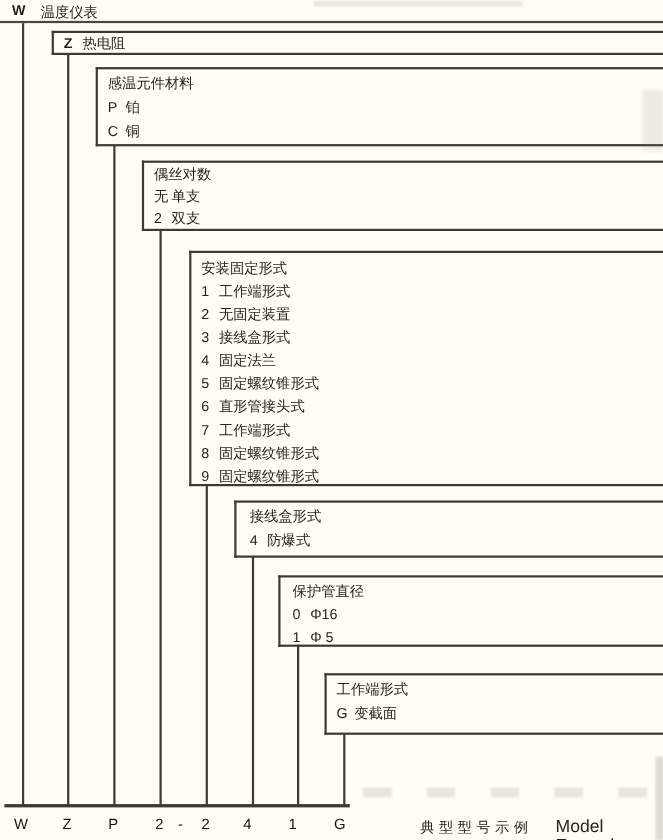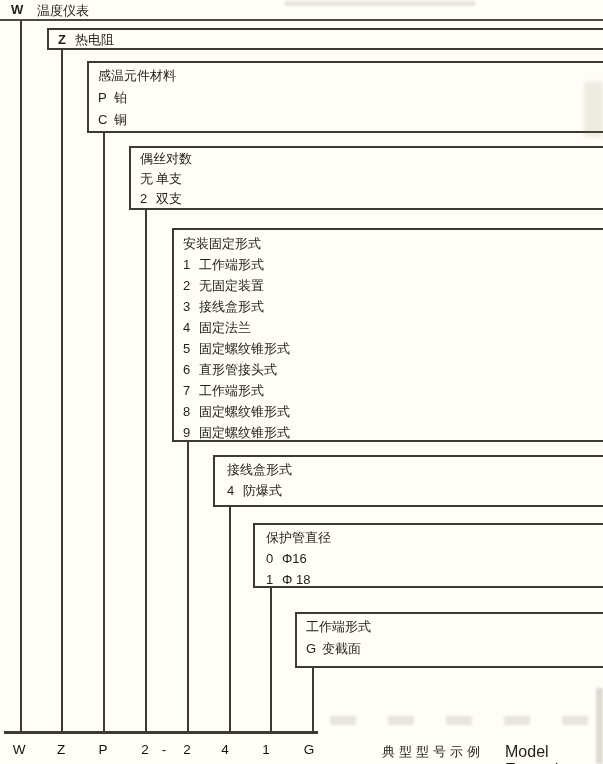--- a/index.html
+++ b/index.html
@@ -149,21 +149,21 @@
       <span class="code">4</span><span>防爆式</span>
     </div>
   </div>
 
   <div class="box bx6">
     <div class="row">保护管直径</div>
     <div class="row">
       <span class="code">0</span><span>Φ16</span>
     </div>
     <div class="row">
-      <span class="code">1</span><span>Φ 18</span>
+      <span class="code">1</span><span>Φ 5</span>
     </div>
   </div>
 
   <div class="box bx7">
     <div class="row">工作端形式</div>
     <div class="row">
       <span class="code">G</span><span>变截面</span>
     </div>
   </div>
 

